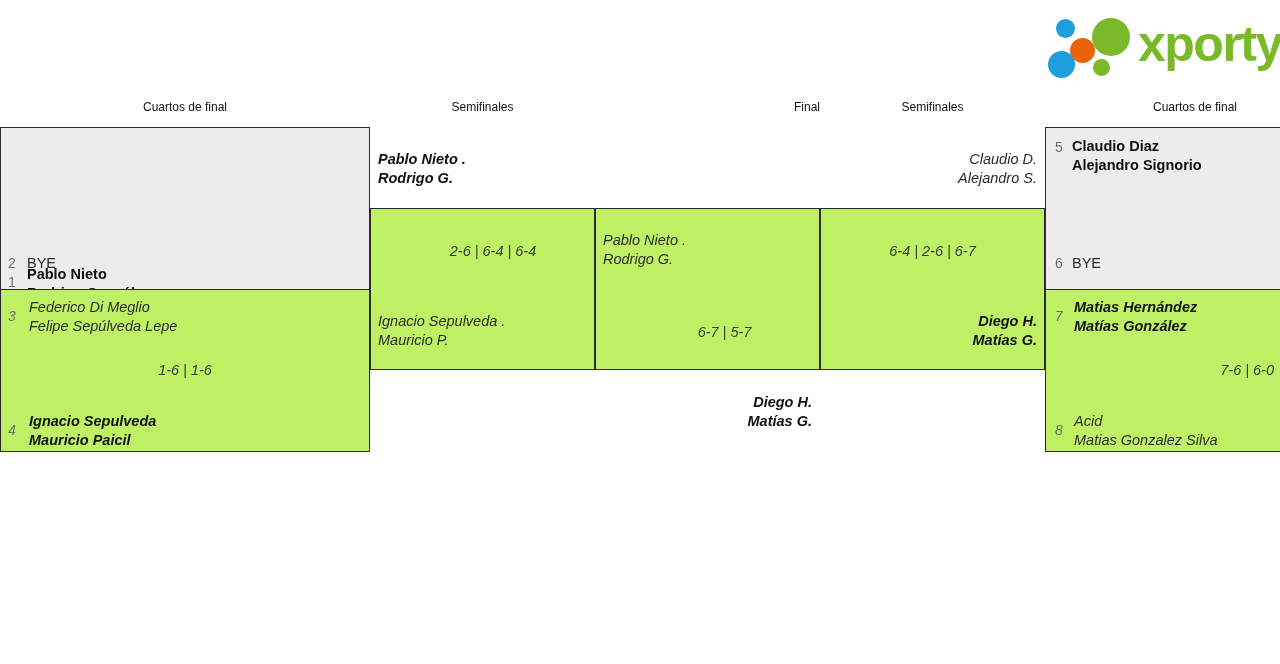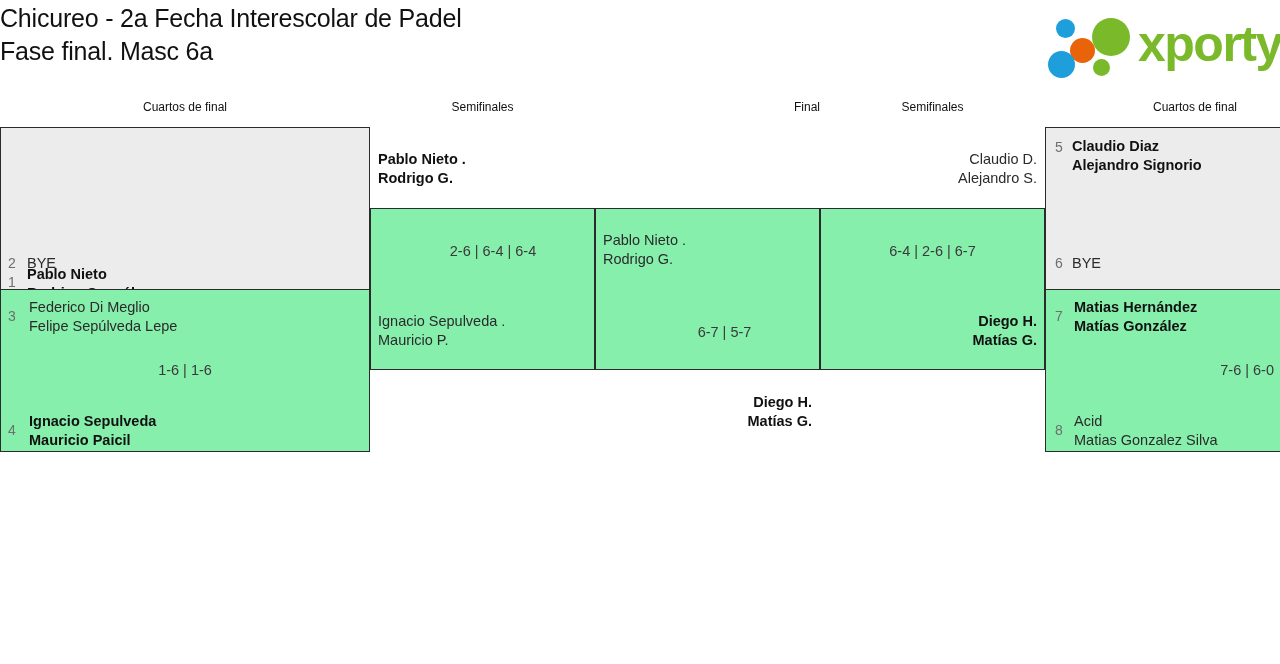--- a/index.html
+++ b/index.html
@@ -43,21 +43,21 @@
     top: 96px;
     font-size: 12px;
     line-height: 22px;
     color: #111111;
     white-space: nowrap;
   }
 
   
   .box { position: absolute; border: 1px solid #2b2b2b; }
   .box.grey { background: #ececec; }
-  .box.white { background: #86efac; }
+  .box.white { background: #bef264; font-style: italic; }
 
   .seed {
     position: absolute;
     width: 18px;
     text-align: center;
     font-size: 14px;
     line-height: 17px;
     color: #6e6e6e;
   }
   .seed.left  { left: 2px; }
@@ -79,21 +79,20 @@
     line-height: 19px;
     color: #3a3a3a;
     white-space: nowrap;
   }
 </style>
 </head>
 <body>
 
 <div id="root">
 
-  <div class="title"><span>Chicureo - 2a Fecha Interescolar de Padel</span><br><span>Fase final. Masc 6a</span></div>
 
   <div class="logo">
     <div class="dot dot-a"></div>
     <div class="dot dot-b"></div>
     <div class="dot dot-c"></div>
     <div class="dot dot-d"></div>
     <div class="dot dot-e"></div>
     <div class="logo-word">xporty</div>
   </div>
 

